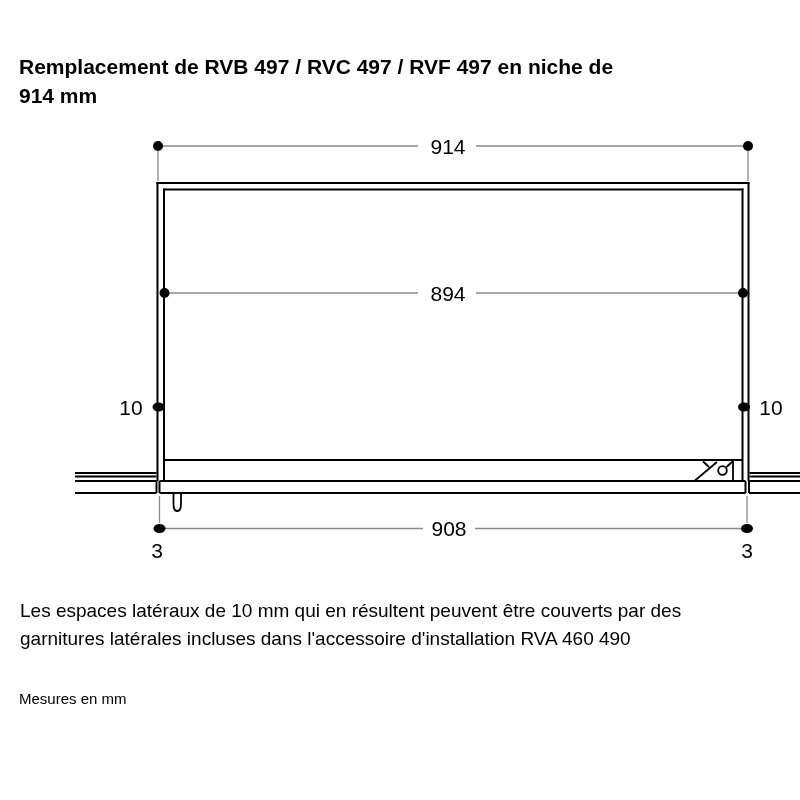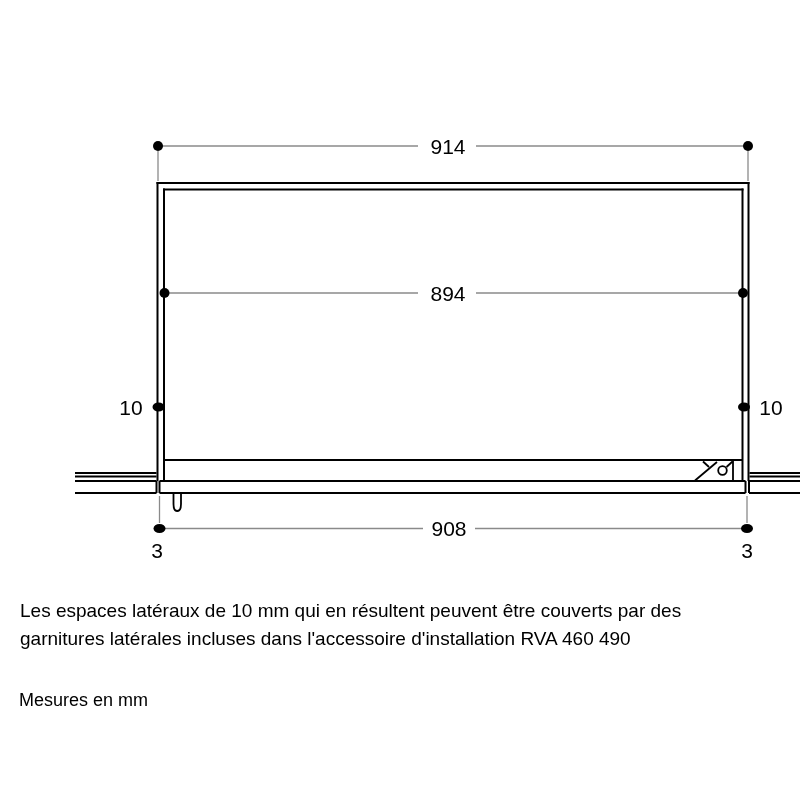--- a/index.html
+++ b/index.html
@@ -11,32 +11,36 @@
     position:absolute;left:19px;top:52px;width:760px;
     font-size:21px;font-weight:bold;line-height:29px;letter-spacing:0;
   }
   .diagram-wrap{position:absolute;left:12px;top:130px;width:800px;height:440px;padding-left:43px;}
   .note{
     position:absolute;left:20px;top:597px;width:770px;
     font-size:19px;font-weight:normal;line-height:28px;
   }
   .units{
     position:absolute;left:19px;top:690px;width:400px;
-    font-size:18px;font-weight:normal;
+    font-size:15px;font-weight:normal;
   }
   svg text{
     font-family:"Liberation Sans","DejaVu Sans",sans-serif;
     font-size:21px;fill:#000;
   }
 </style>
 </head>
 <body>
 
 <div class="page">
 
+  <div class="title">
+    <span>Remplacement de RVB 497 / RVC 497 / RVF 497 en niche de</span><br>
+    <span>914 mm</span>
+  </div>
 
   <div class="diagram-wrap">
     <svg width="800" height="440" viewBox="0 0 800 440">
 
       <g stroke="#000" stroke-width="2" fill="none">
         <path d="M101.5,53 H694.5"></path>
         <path d="M108,59.5 H688.5"></path>
         <path d="M102.5,52 V351"></path>
         <path d="M109,58.5 V351"></path>
         <path d="M687.5,58.5 V351"></path>

